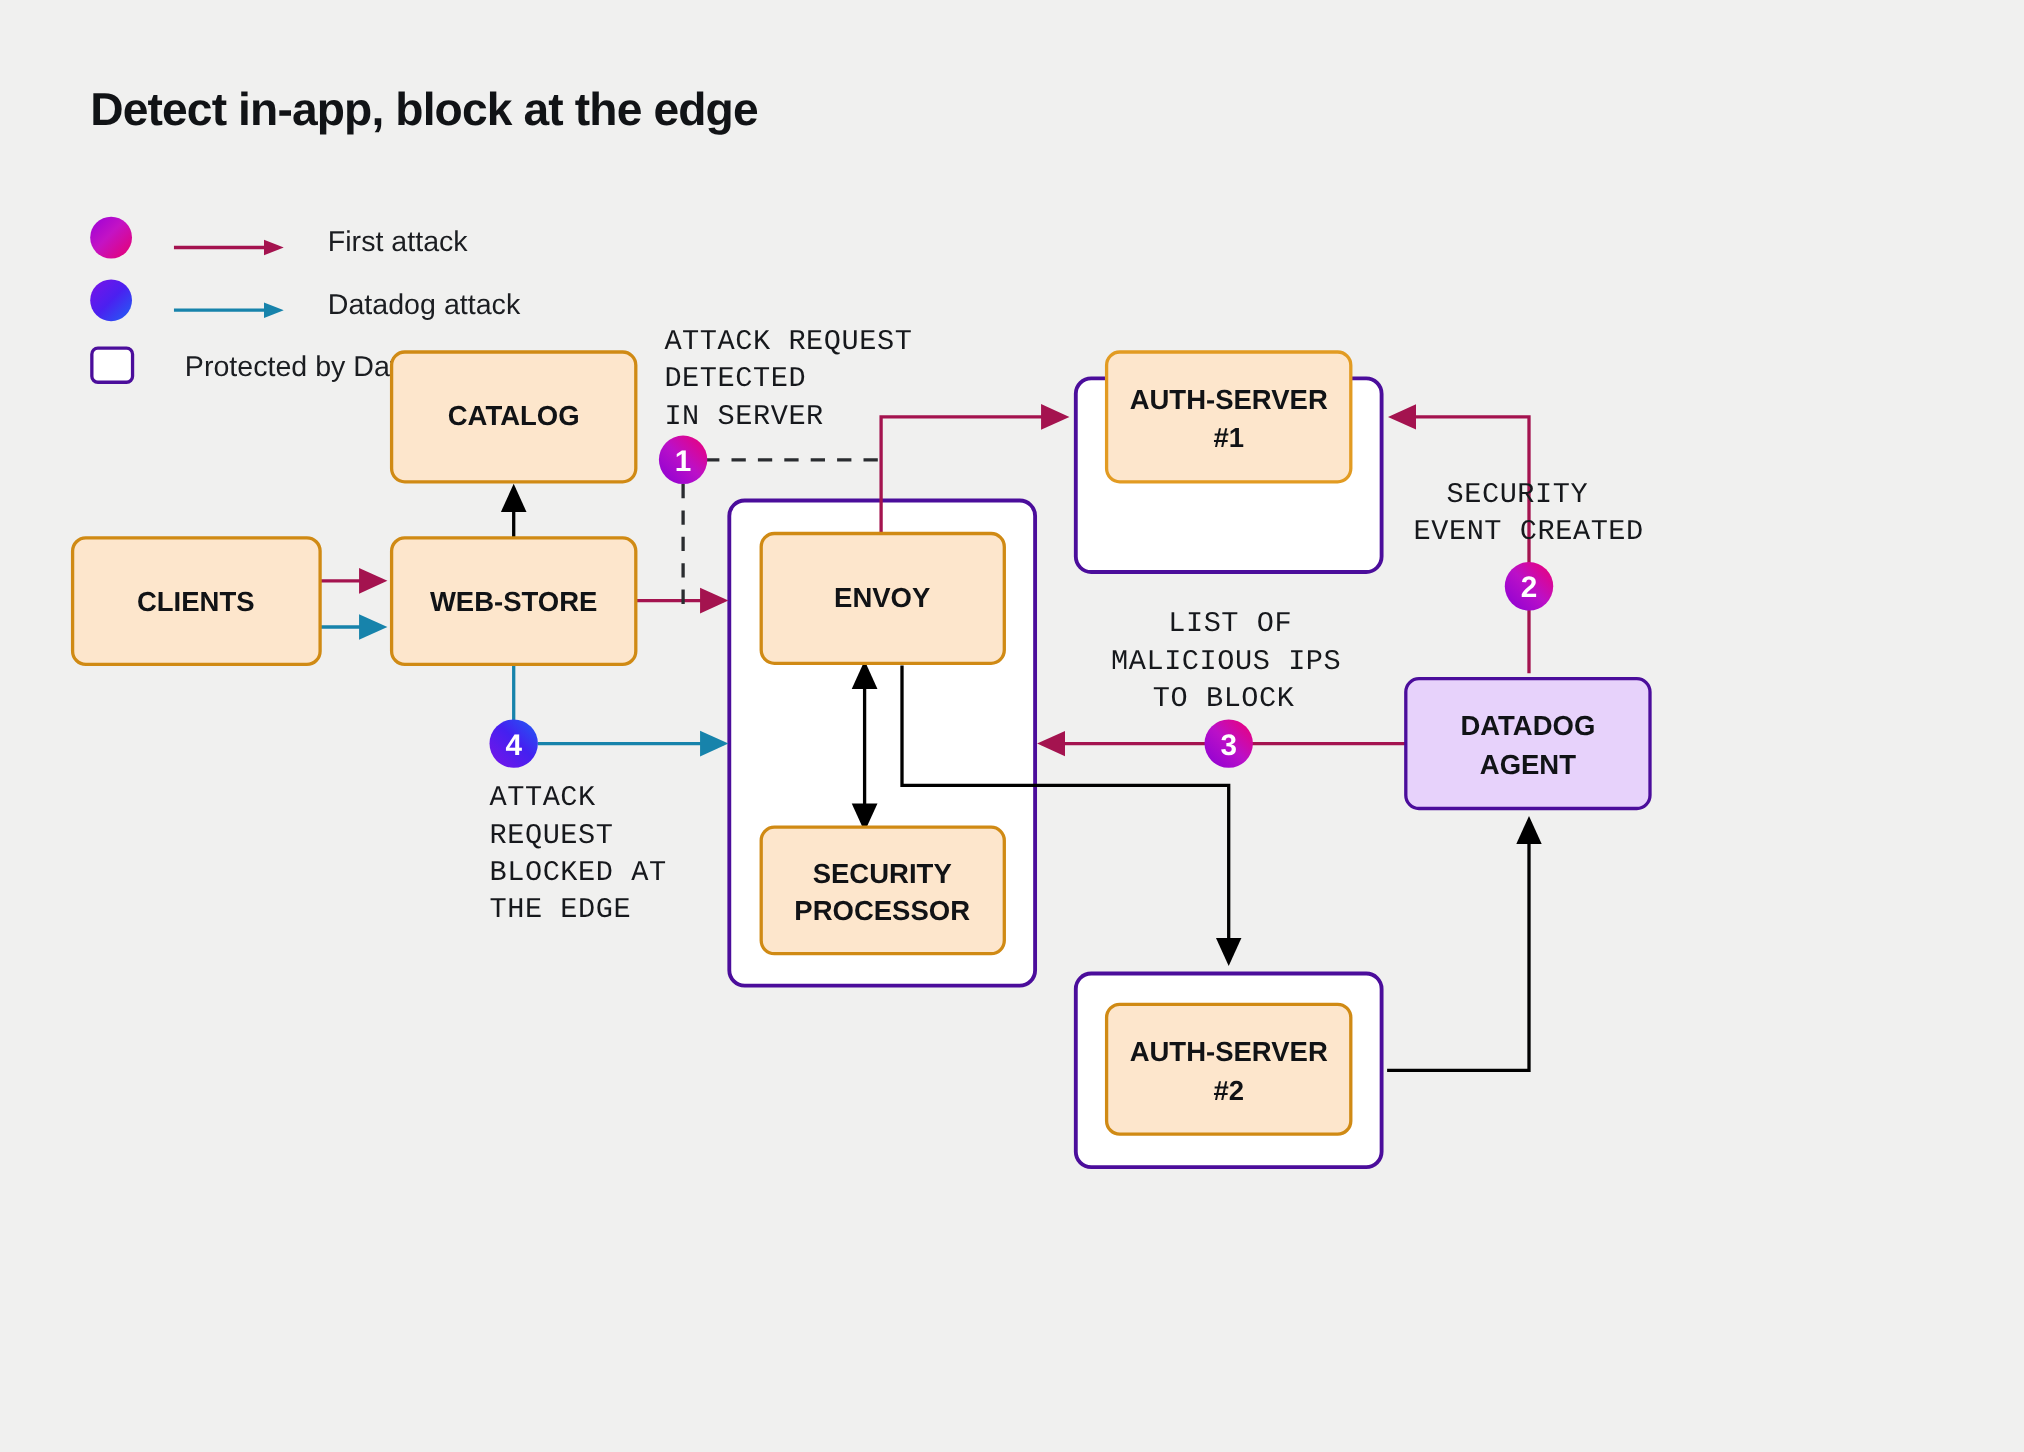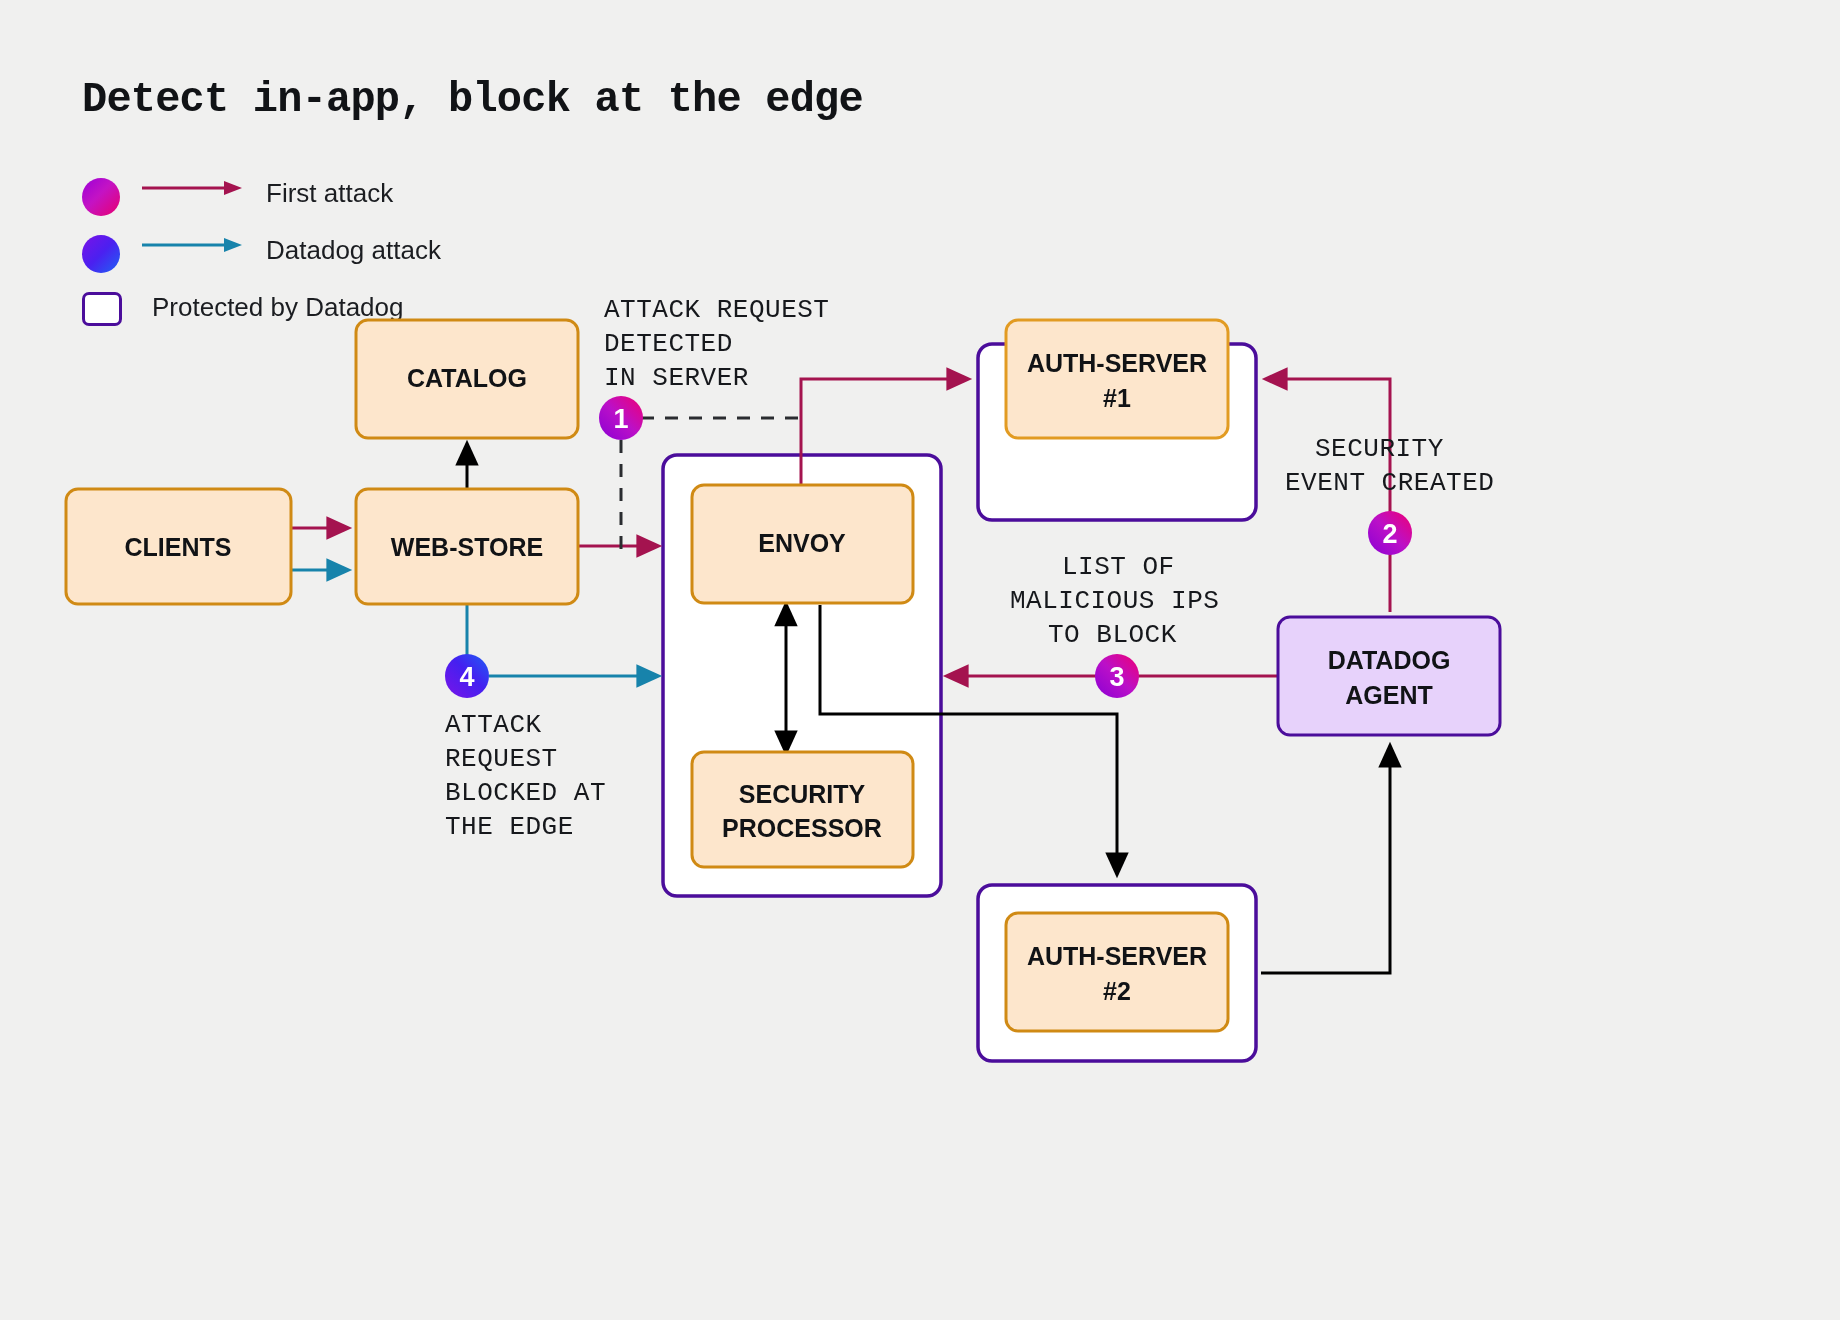--- a/index.html
+++ b/index.html
@@ -20,31 +20,32 @@
     background: #f0f0ef;
   }
   .title {
     position: absolute;
     left: 82px;
     top: 76px;
     font-size: 42px;
     font-weight: bold;
     letter-spacing: -0.8px;
     color: #111316;
-    font-family: Liberation Mono, monospace;
+    font-family: Liberation Sans, sans-serif;
   }
   .legend {
     position: absolute;
     left: 82px;
     top: 178px;
   }
   .legend-row {
     display: flex;
-    align-items: flex-start;
+    align-items: flex-end;
     height: 57px;
+    gap: 16px;
   }
   .legend-dot {
     width: 38px;
     height: 38px;
     border-radius: 50%;
     flex: 0 0 auto;
   }
   .legend-dot.first {
     background: linear-gradient(135deg, #9b00d9 0%, #c413c4 45%, #e8006f 100%);
   }

